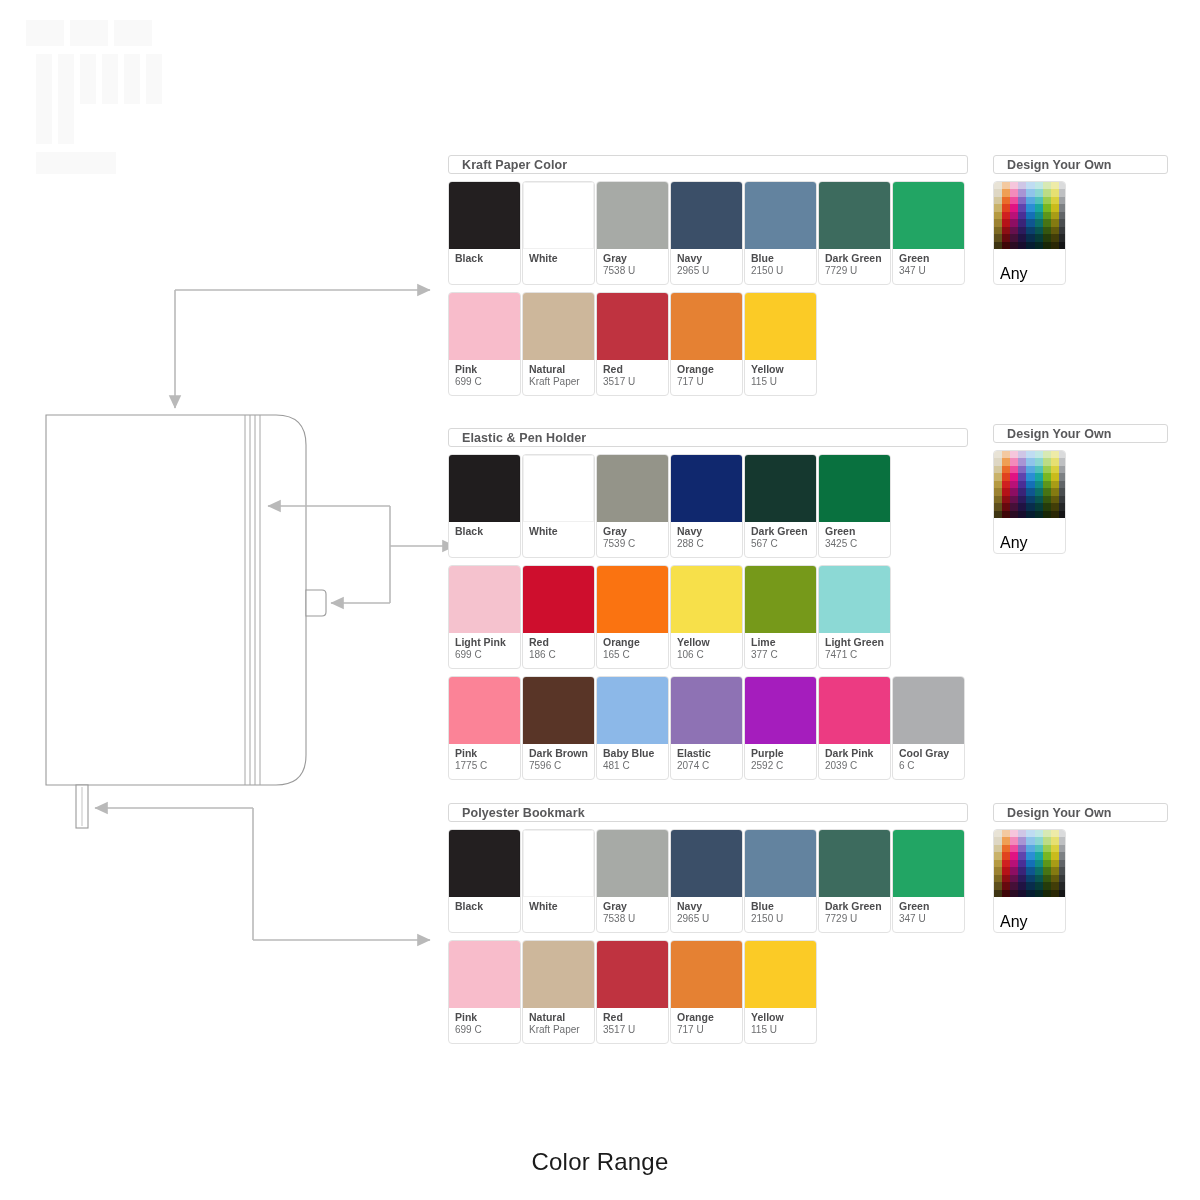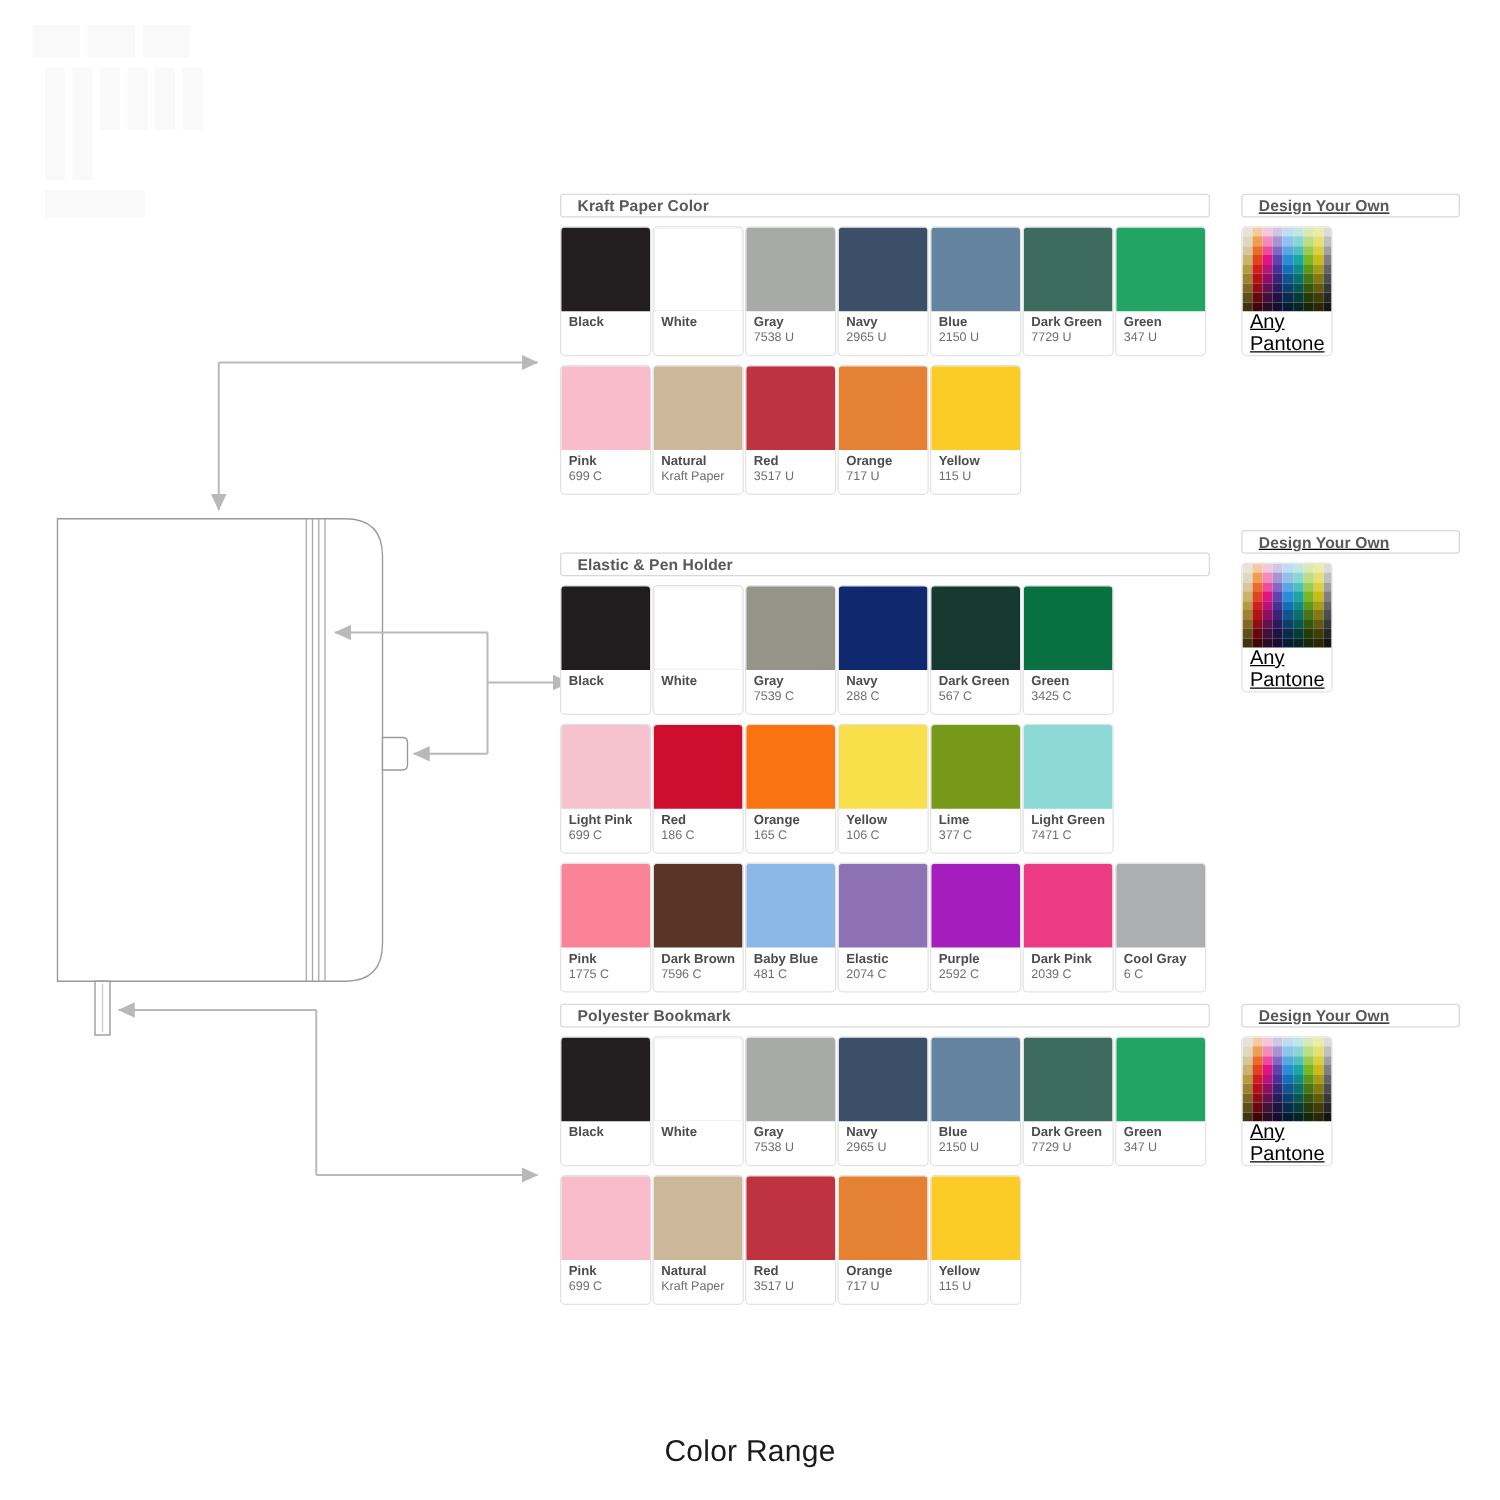--- a/index.html
+++ b/index.html
@@ -68,39 +68,39 @@
     white-space:nowrap;
   }
   .swatch .code{
     font-size:10px;
     color:#6d6e70;
     line-height:12px;
     white-space:nowrap;
   }
 
   
-  .dyo{position:absolute;width:175px;text-decoration:underline;}
+  .dyo{position:absolute;width:175px;}
   .dyo .group-header{width:175px;}
   .dyo-card{
     margin-top:7px;
     box-sizing:border-box;
     width:73px;
     background:#fff;
     border:1px solid #e2e2e2;
     border-radius:4px;
     overflow:hidden;
   }
   .dyo-grid{
     width:73px;height:67px;
     display:grid;
     grid-template-columns:repeat(9,1fr);
     grid-template-rows:repeat(9,1fr);
   }
   .dyo-grid i{display:block;}
-  .dyo .meta{padding:0 0 0 6px;height:35px;box-sizing:border-box;}
+  .dyo .meta{padding:16px 0 0 6px;height:35px;box-sizing:border-box;}
 
   
   .caption{
     position:absolute;
     left:0;right:0;
     top:1148px;
     text-align:center;
     font-size:24px;
     color:#1b1b1b;
     letter-spacing:.2px;
@@ -358,21 +358,21 @@
           <i style="background:#2a2705"></i>
           <i style="background:#141516"></i>
         </div>
       <div class="meta">
         <div class="nm">Any</div>
         <div class="code">Pantone Color</div>
       </div>
     </div>
   </div>
 
-  <div class="group" style="left:448px;top:442px;width:520px;">
+  <div class="group" style="left:448px;top:428px;width:520px;">
     <div class="group-header">Elastic &amp; Pen Holder</div>
     <div class="swatch-rows">
       <div class="swatch-row">
         <div class="swatch">
           <span class="chip hasborder" style="background:#201d1e"></span>
           <div class="meta">
             <div class="nm">Black</div>
             <div class="code"></div>
           </div>
         </div>

